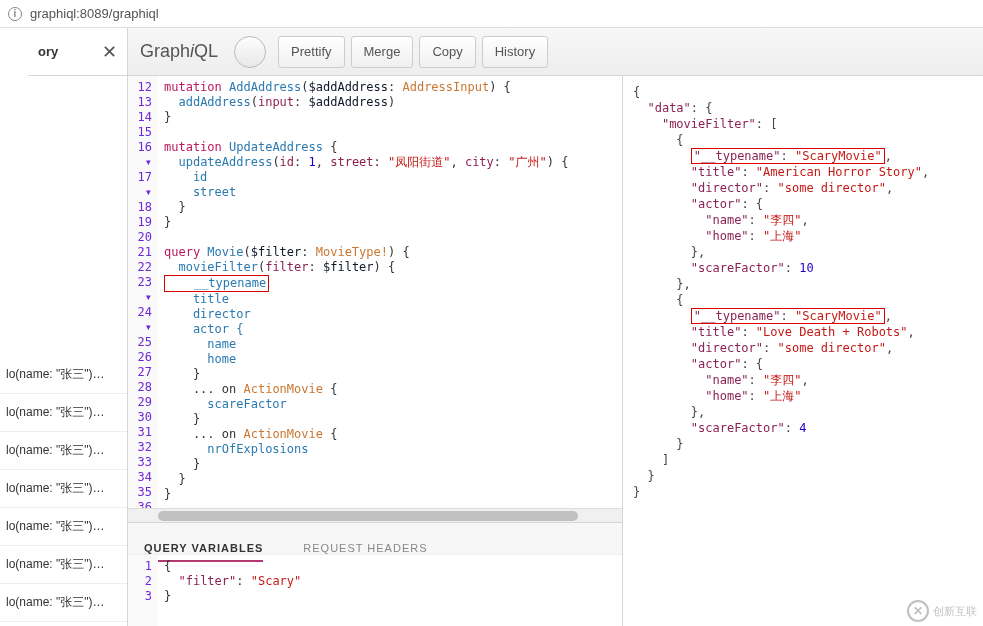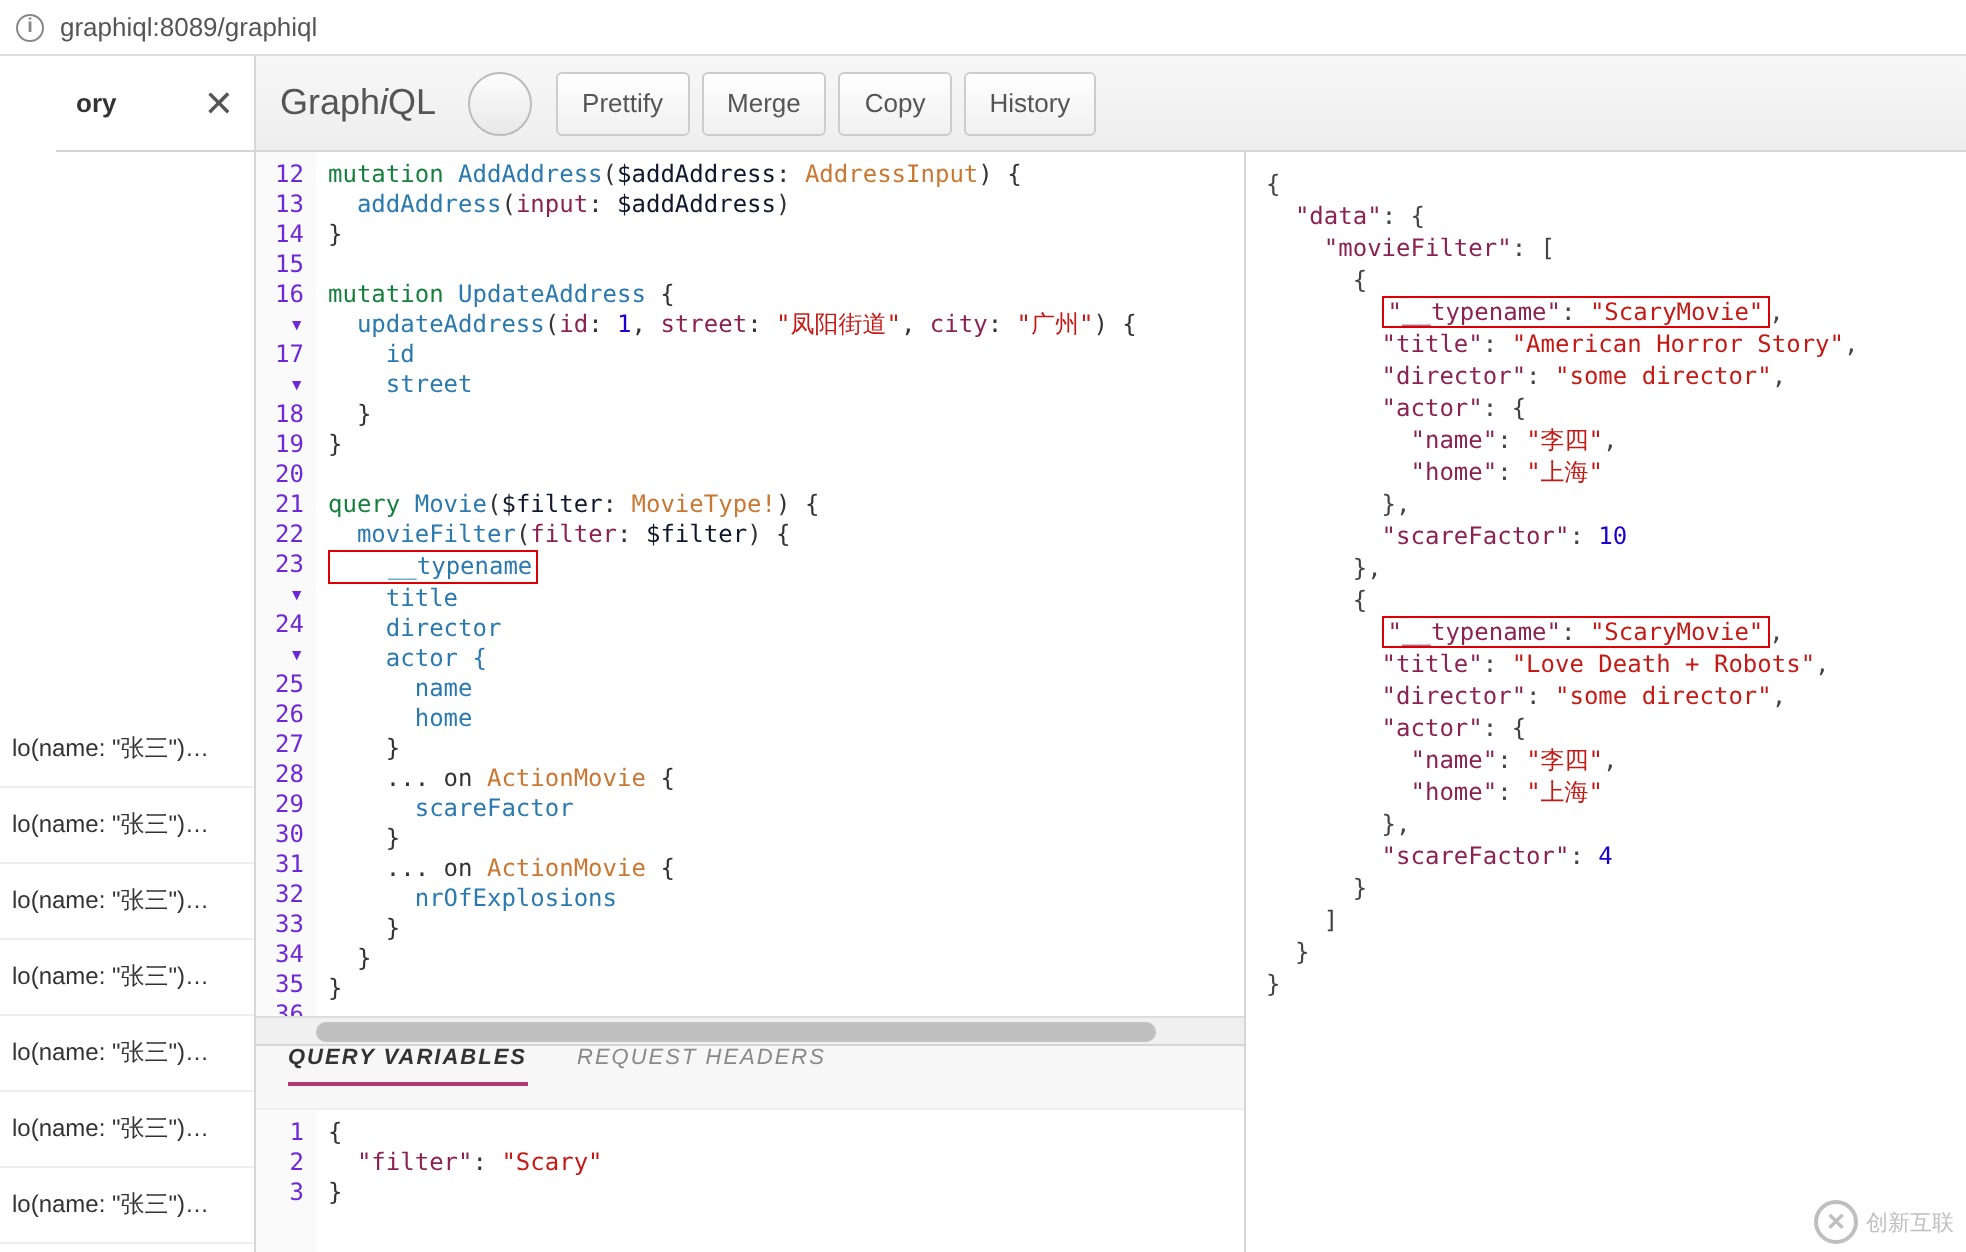--- a/index.html
+++ b/index.html
@@ -17,33 +17,33 @@
 .logo { font-size: 18px; color: #555; margin-right: 10px; }
 .logo span.i { font-style: italic; }
 .play-btn { width: 32px; height: 32px; border-radius: 50%; border: 1px solid #bbb; background: linear-gradient(#fdfdfd,#e8e8e8); display: flex; align-items: center; justify-content: center; cursor: pointer; margin-right: 6px; }
 .play-btn svg { width: 0; height: 0; }
 .tool-btn { height: 32px; padding: 0 12px; border: 1px solid #ccc; border-radius: 3px; background: linear-gradient(#fff,#f0f0f0); font-size: 13px; color: #555; cursor: pointer; }
 .editor-body { flex: 1; display: flex; overflow: hidden; }
 .left-editor { flex: 1; display: flex; flex-direction: column; border-right: 1px solid #d6d6d6; position: relative; }
 .query-editor { flex: 1; display: flex; overflow: auto; position: relative; }
 .gutter { width: 30px; background: #fafafa; text-align: right; padding: 4px 6px 4px 0; color: #6d28d9; font-family: Consolas, Monaco, monospace; font-size: 12px; line-height: 15px; user-select: none; }
 .code { flex: 1; padding: 4px 6px; font-family: Consolas, Monaco, monospace; font-size: 12px; line-height: 15px; white-space: pre; position: relative; }
-.hljs-keyword { color: #15803d; }
+.hljs-keyword { color: #be185d; }
 .hljs-defname { color: #2a7ab0; }
 .hljs-var { color: #0f172a; }
 .hljs-type { color: #ca7732; }
 .hljs-string { color: #c41a16; }
 .hljs-num { color: #1c00cf; }
 .hljs-field { color: #2a7ab0; }
 .hljs-attr { color: #8b2252; }
 .hljs-key { color: #8b2252; }
 .box-red { border: 1px solid #d00; padding: 0 2px; }
 .scrollbar-h { height: 14px; background: #f0f0f0; border-top: 1px solid #ddd; position: relative; }
 .scrollbar-h .thumb { position: absolute; left: 30px; top: 2px; height: 10px; width: 420px; background: #c0c0c0; border-radius: 5px; }
-.tabs-bar { height: 32px; border-top: 1px solid #d6d6d6; display: flex; align-items: flex-start; gap: 25px; padding: 0 16px; background: #f7f7f7; font-style: italic; }
+.tabs-bar { height: 32px; border-top: 1px solid #d6d6d6; display: flex; align-items: flex-end; gap: 40px; padding: 0 16px; background: #f7f7f7; }
 .tabs-bar .tab { font-size: 11px; letter-spacing: 1px; color: #888; cursor: pointer; }
 .tabs-bar .tab.active { color: #333; font-weight: bold; border-bottom: 2px solid #b33771; padding-bottom: 6px; margin-bottom: -8px; }
 .vars-editor { height: 72px; display: flex; border-top: 1px solid #eee; }
 .result-panel { width: 360px; padding: 8px 10px; font-family: Consolas, Monaco, monospace; font-size: 12px; line-height: 16px; white-space: pre; overflow: auto; background: #fff; color: #444; }
 .watermark { position: absolute; bottom: 4px; right: 6px; font-size: 11px; color: #b0b0b0; opacity: 0.8; pointer-events: none; display: flex; align-items: center; gap: 4px; }
 .watermark .wm-icon { width: 22px; height: 22px; border: 2px solid #b0b0b0; border-radius: 50%; display: inline-flex; align-items: center; justify-content: center; font-size: 12px; font-weight: bold; }
 </style>
 </head>
 <body>
 

